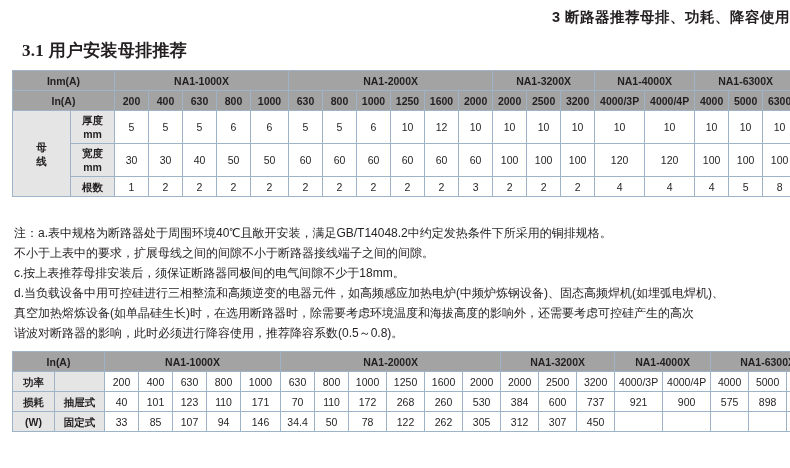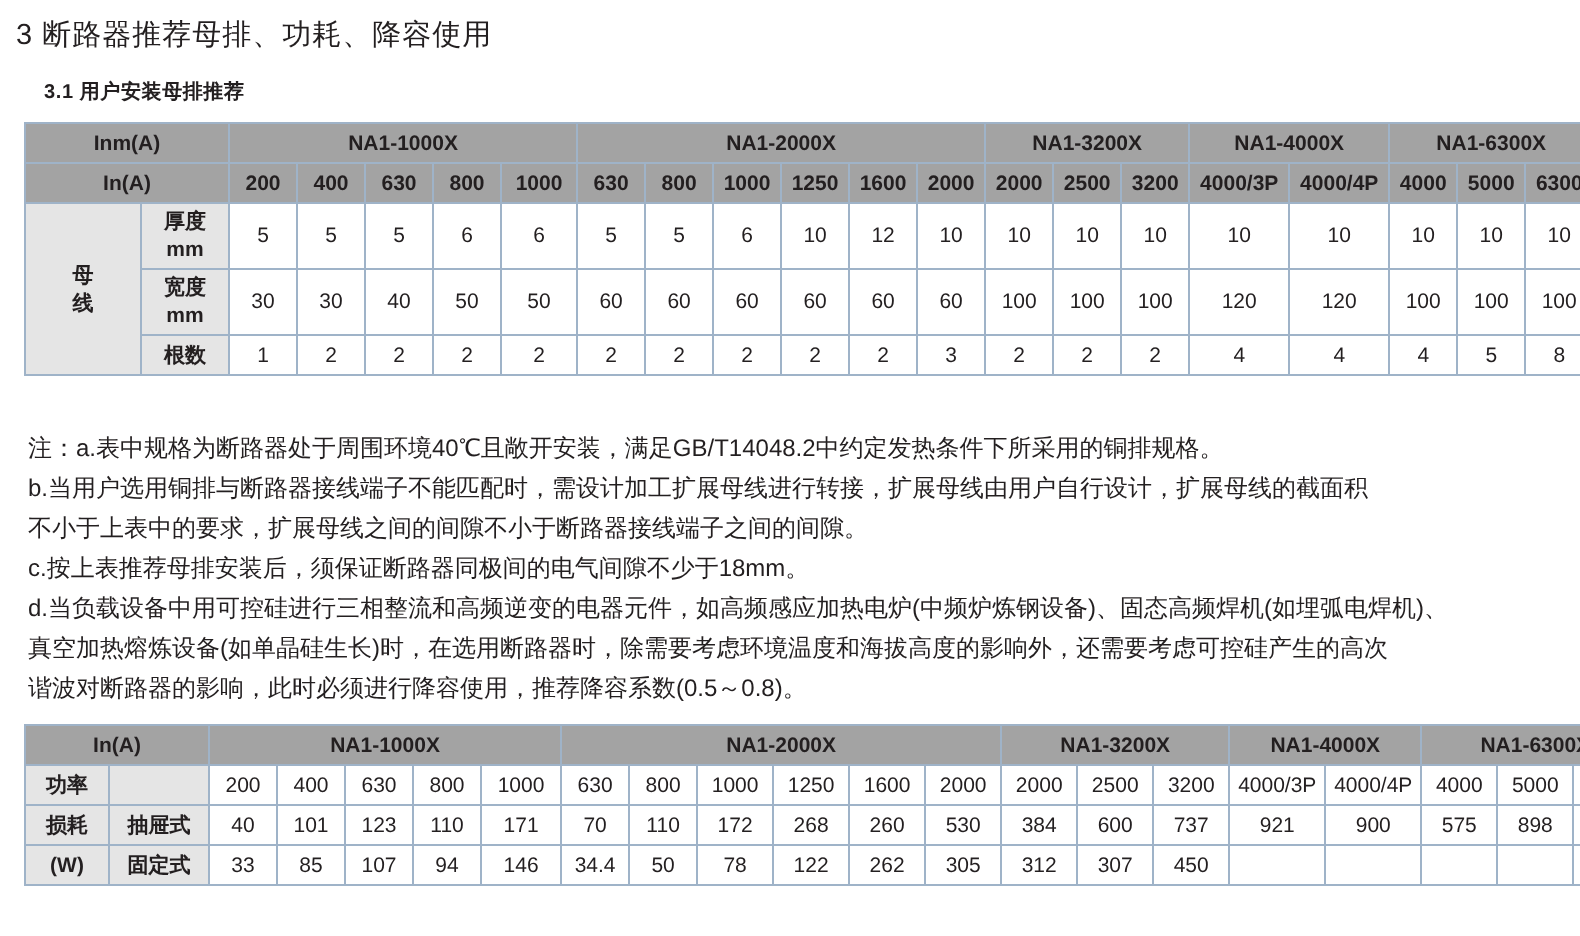--- a/index.html
+++ b/index.html
@@ -5,22 +5,22 @@
   html,body{margin:0;padding:0;}
   body{
     width:790px;height:468px;
     background:#ffffff;
     font-family:"Liberation Sans", sans-serif;
     color:#231f20;
     font-size:12px;
     overflow:hidden;
   }
   .page{position:relative;width:790px;height:468px;padding:0;box-sizing:border-box;}
-  .h1{font-size:14.5px;font-weight:normal;margin:8px 0 0 8px;letter-spacing:.5px;}
-  .h2{font-size:10px;font-weight:bold;margin:12px 0 0 22px;letter-spacing:.3px;}
+  .h1{font-size:14.5px;font-weight:bold;margin:8px 0 0 8px;letter-spacing:.5px;text-align:right;}
+  .h2{font-size:17px;font-weight:bold;margin:12px 0 0 22px;letter-spacing:.3px;font-family:Liberation Serif, serif;}
   .h2b{font-size:12.5px;font-weight:bold;margin:14px 0 0 8px;letter-spacing:.3px;}
   table{border-collapse:collapse;font-size:10.5px;}
   .tbl{margin:8px 0 0 12px;width:766px;table-layout:fixed;}
   .tbl td{border:1px solid #9fb3c8;padding:2px 2px;text-align:center;height:15px;line-height:14px;}
   .hdr td{background:#a3a3a3;font-weight:bold;}
   .lbl{background:#e5e5e5;font-weight:bold;}
   .notes{margin:26px 0 0 14px;line-height:20px;font-size:12px;}
   .notes p{margin:0;}
   .indent{margin-left:22px;}
   .tbl2{margin:8px 0 0 12px;width:766px;table-layout:fixed;}
@@ -154,21 +154,20 @@
       <td>4</td>
       <td>4</td>
       <td>5</td>
       <td>8</td>
     </tr>
   </tbody>
     </table>
 
   <div class="notes">
     <p>注：a.表中规格为断路器处于周围环境40℃且敞开安装，满足GB/T14048.2中约定发热条件下所采用的铜排规格。</p>
-    <p class="indent">b.当用户选用铜排与断路器接线端子不能匹配时，需设计加工扩展母线进行转接，扩展母线由用户自行设计，扩展母线的截面积</p>
     <p class="indent">不小于上表中的要求，扩展母线之间的间隙不小于断路器接线端子之间的间隙。</p>
     <p class="indent">c.按上表推荐母排安装后，须保证断路器同极间的电气间隙不少于18mm。</p>
     <p class="indent">d.当负载设备中用可控硅进行三相整流和高频逆变的电器元件，如高频感应加热电炉(中频炉炼钢设备)、固态高频焊机(如埋弧电焊机)、</p>
     <p class="indent">真空加热熔炼设备(如单晶硅生长)时，在选用断路器时，除需要考虑环境温度和海拔高度的影响外，还需要考虑可控硅产生的高次</p>
     <p class="indent">谐波对断路器的影响，此时必须进行降容使用，推荐降容系数(0.5～0.8)。</p>
   </div>
 
 
   <table class="tbl2">
     <colgroup>

